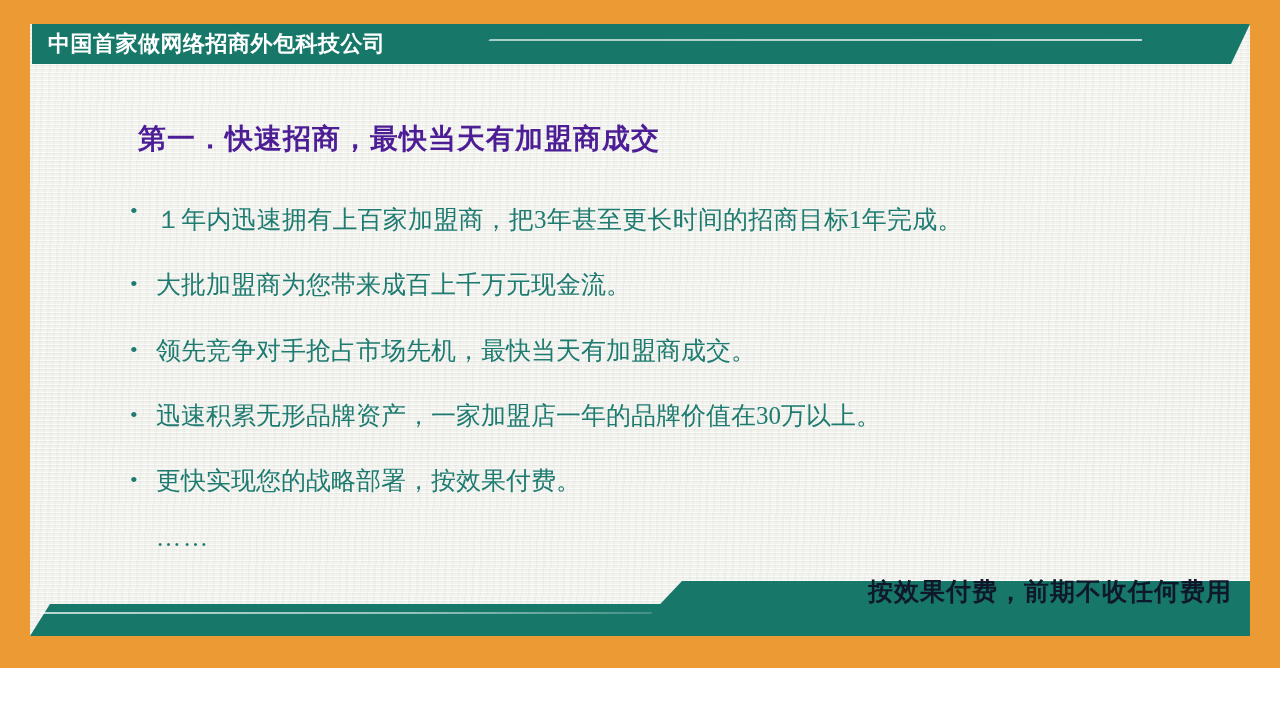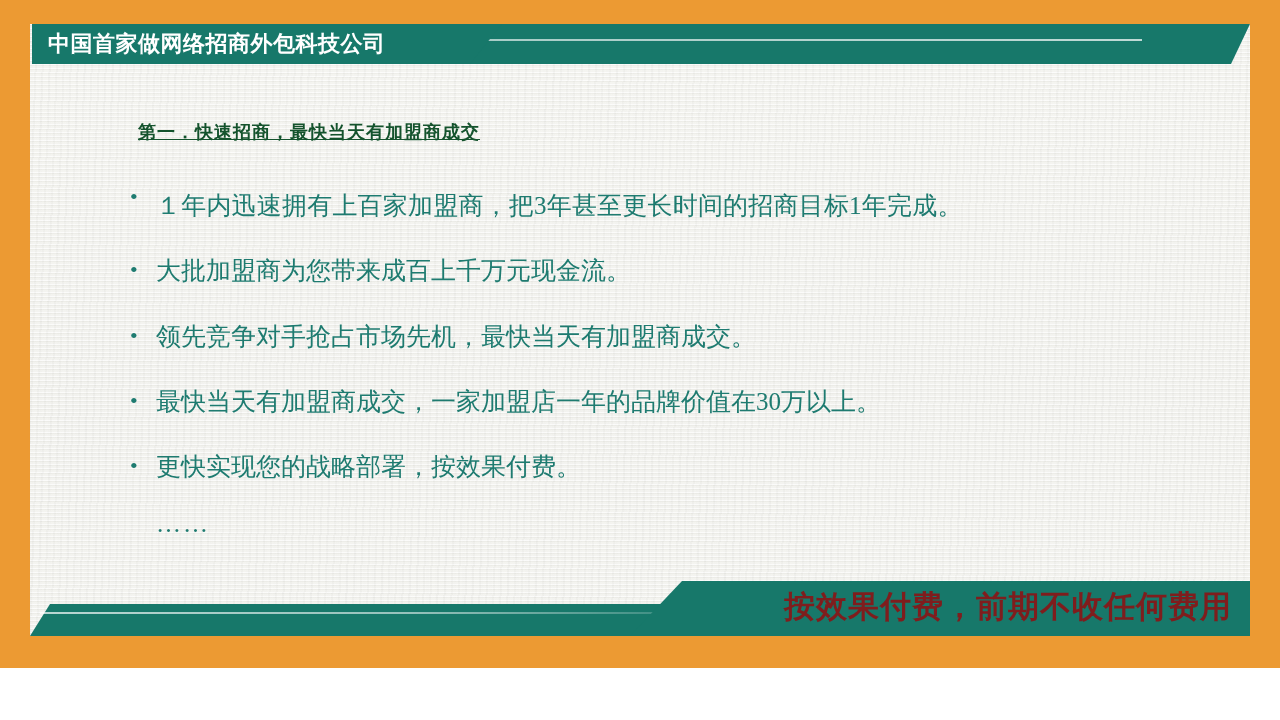--- a/index.html
+++ b/index.html
@@ -130,27 +130,26 @@
   }
 
   
   .content {
     position: absolute;
     left: 130px;
     top: 120px;
     width: 1090px;
   }
   .slide-heading {
-    font-size: 18px;
+    font-size: 28px;
     font-weight: bold;
-    color: #14532d;
+    color: #4c1d95;
     letter-spacing: 1px;
     margin: 0 0 38px 8px;
     white-space: nowrap;
-    text-decoration: underline;
   }
 
   .bullets {
     list-style: none;
     margin: 0;
     padding: 0;
   }
   .bullet {
     display: flex;
     align-items: flex-start;
@@ -214,26 +213,26 @@
     right: 0;
     bottom: 0;
     width: 620px;
     height: 55px;
     background: #17786A;
     clip-path: polygon(52px 0, 620px 0, 620px 55px, 0 55px);
   }
   .footer-text {
     position: absolute;
     right: 18px;
-    bottom: 0;
+    bottom: 16px;
     height: 55px;
     line-height: 52px;
-    font-size: 31px;
+    font-size: 25px;
     font-weight: bold;
-    color: #7f1d1d;
+    color: #0f172a;
     letter-spacing: 1px;
     white-space: nowrap;
   }
 </style>
 </head>
 <body>
 
 <div id="slide">
 
   <div class="paper"></div>
@@ -262,21 +261,21 @@
       <li class="bullet">
         <span class="dot">•</span>
         <span class="btext">大批加盟商为您带来成百上千万元现金流。</span>
       </li>
       <li class="bullet">
         <span class="dot">•</span>
         <span class="btext">领先竞争对手抢占市场先机，最快当天有加盟商成交。</span>
       </li>
       <li class="bullet">
         <span class="dot">•</span>
-        <span class="btext">最快当天有加盟商成交，一家加盟店一年的品牌价值在30万以上。</span>
+        <span class="btext">迅速积累无形品牌资产，一家加盟店一年的品牌价值在30万以上。</span>
       </li>
       <li class="bullet">
         <span class="dot">•</span>
         <span class="btext">更快实现您的战略部署，按效果付费。</span>
       </li>
     </ul>
 
     <div class="ellipsis-line">……</div>
   </div>
 

